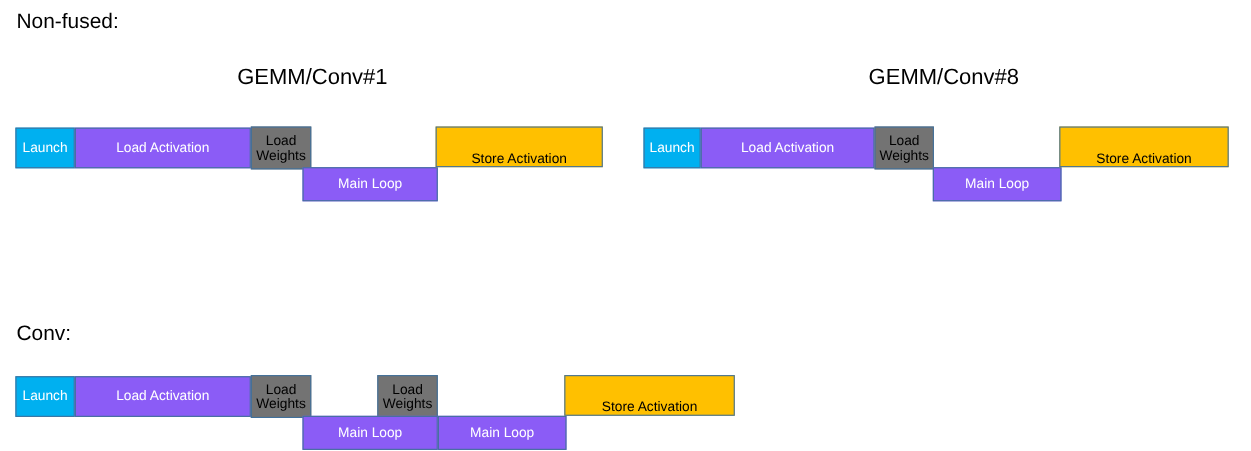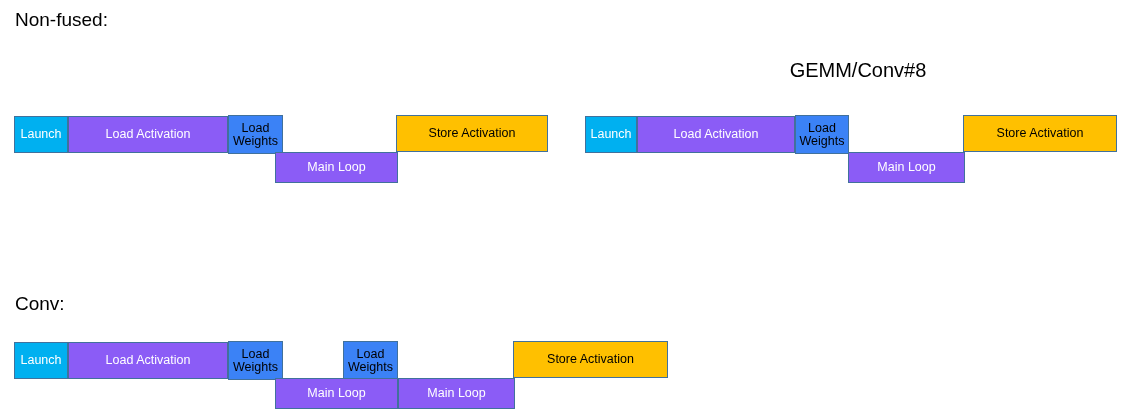--- a/index.html
+++ b/index.html
@@ -43,33 +43,34 @@
     align-items: center;
     justify-content: center;
     text-align: center;
     font-size: 12.5px;
     line-height: 1.02;
     white-space: pre-line;
     overflow: visible;
   }
   .bar.cyan   { background: #00B0F0; color: #ffffff; }
   .bar.purple { background: #8b5cf6; color: #ffffff; }
-  .bar.yellow { background: #3b82f6; color: #000000; }
-  .bar.orange { background: #FFC000; color: #000000; }
+  .bar.yellow { background: #737373; color: #000000; }
+  .bar.orange { background: #FFC000; color: #000000; align-items: flex-end; }
   .bar span { display: block; }
 </style>
 </head>
 <body>
 
 <div class="canvas">
 
   <div class="section-label" style="left:15px; top:10px;">Non-fused:</div>
 
   <div class="section-label" style="left:15px; top:294px;">Conv:</div>
 
+  <div class="group-title" style="left:184px; top:60px; width:200px;">GEMM/Conv#1</div>
 
   <div class="group-title" style="left:758px; top:60px; width:200px;">GEMM/Conv#8</div>
 
   <div class="bar cyan" style="left:14px; top:116px; width:54px; height:37px;">
     <span>Launch</span>
   </div>
 
   <div class="bar purple" style="left:68px; top:116px; width:160px; height:37px;">
     <span>Load Activation</span>
   </div>

